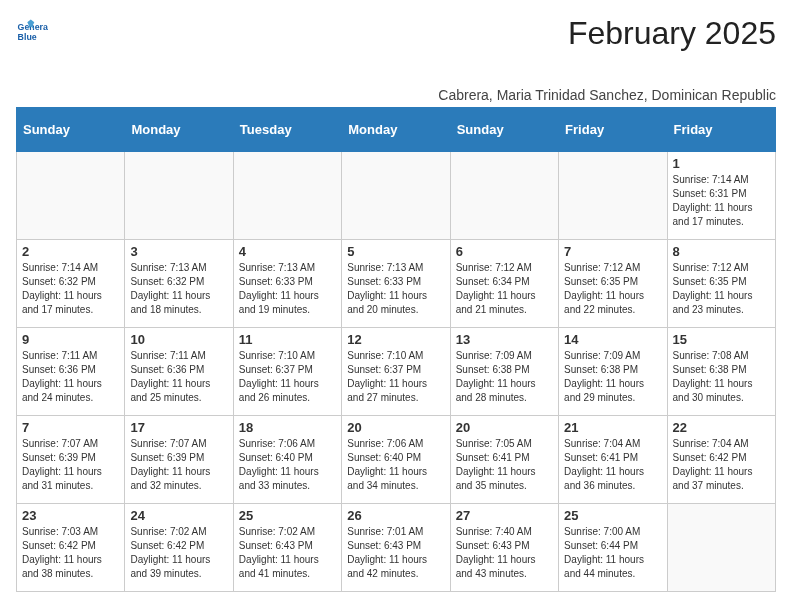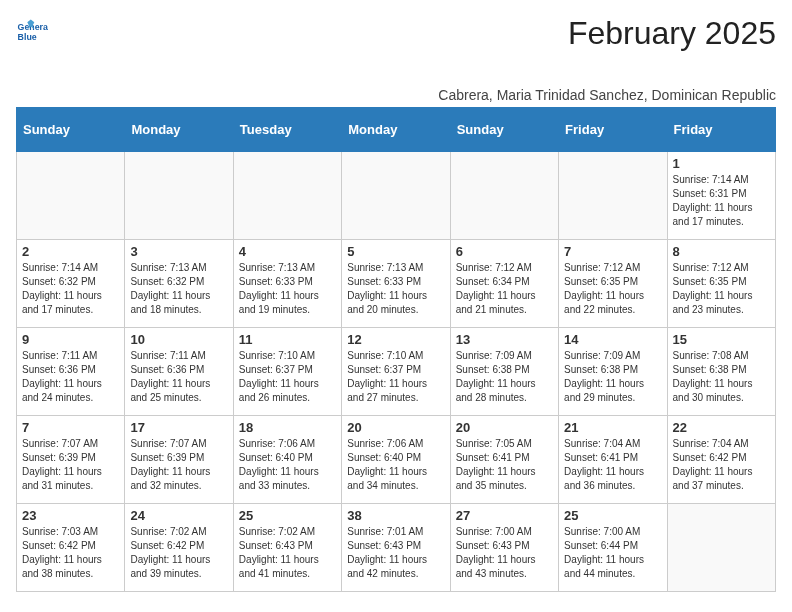--- a/index.html
+++ b/index.html
@@ -265,28 +265,28 @@
 Sunset: 6:42 PM
 Daylight: 11 hours and 39 minutes.</div>
         </td>
         <td>
           <span class="day-num">25</span>
           <div class="day-info">Sunrise: 7:02 AM
 Sunset: 6:43 PM
 Daylight: 11 hours and 41 minutes.</div>
         </td>
         <td>
-          <span class="day-num">38</span>
+          <span class="day-num">26</span>
           <div class="day-info">Sunrise: 7:01 AM
 Sunset: 6:43 PM
 Daylight: 11 hours and 42 minutes.</div>
         </td>
         <td>
           <span class="day-num">27</span>
-          <div class="day-info">Sunrise: 7:00 AM
+          <div class="day-info">Sunrise: 7:40 AM
 Sunset: 6:43 PM
 Daylight: 11 hours and 43 minutes.</div>
         </td>
         <td>
           <span class="day-num">25</span>
           <div class="day-info">Sunrise: 7:00 AM
 Sunset: 6:44 PM
 Daylight: 11 hours and 44 minutes.</div>
         </td>
         <td class="empty-cell"></td>

